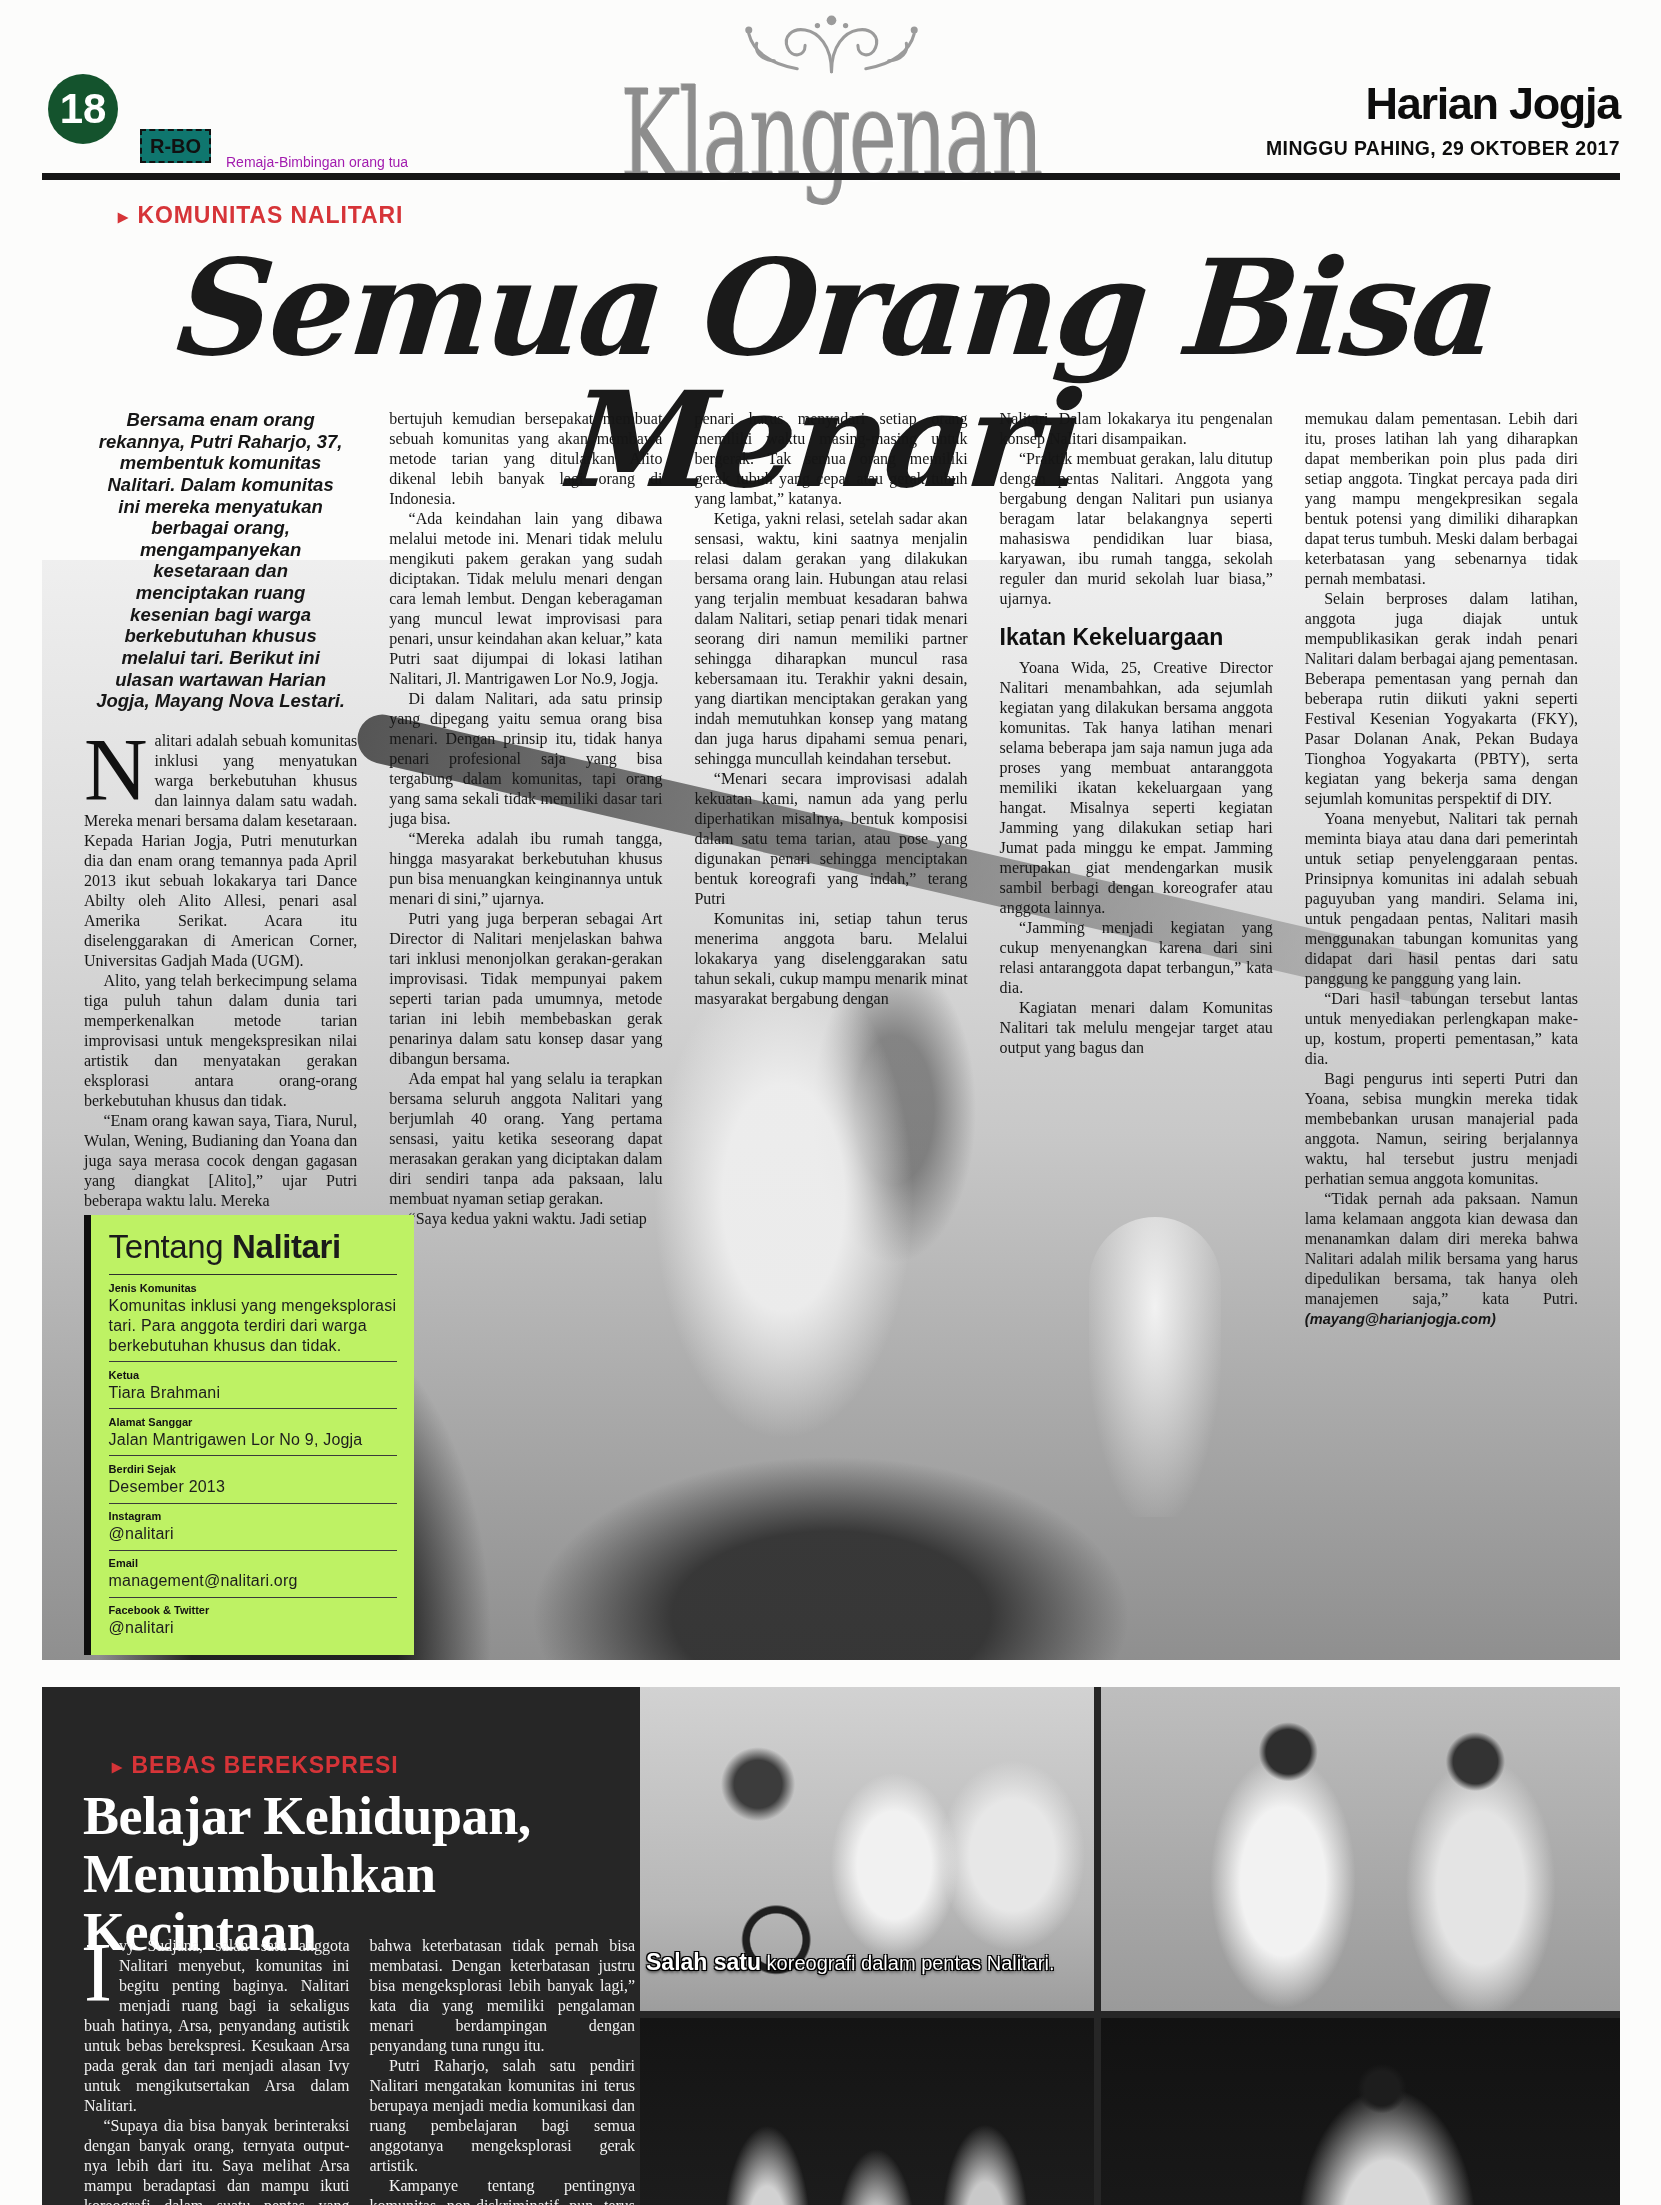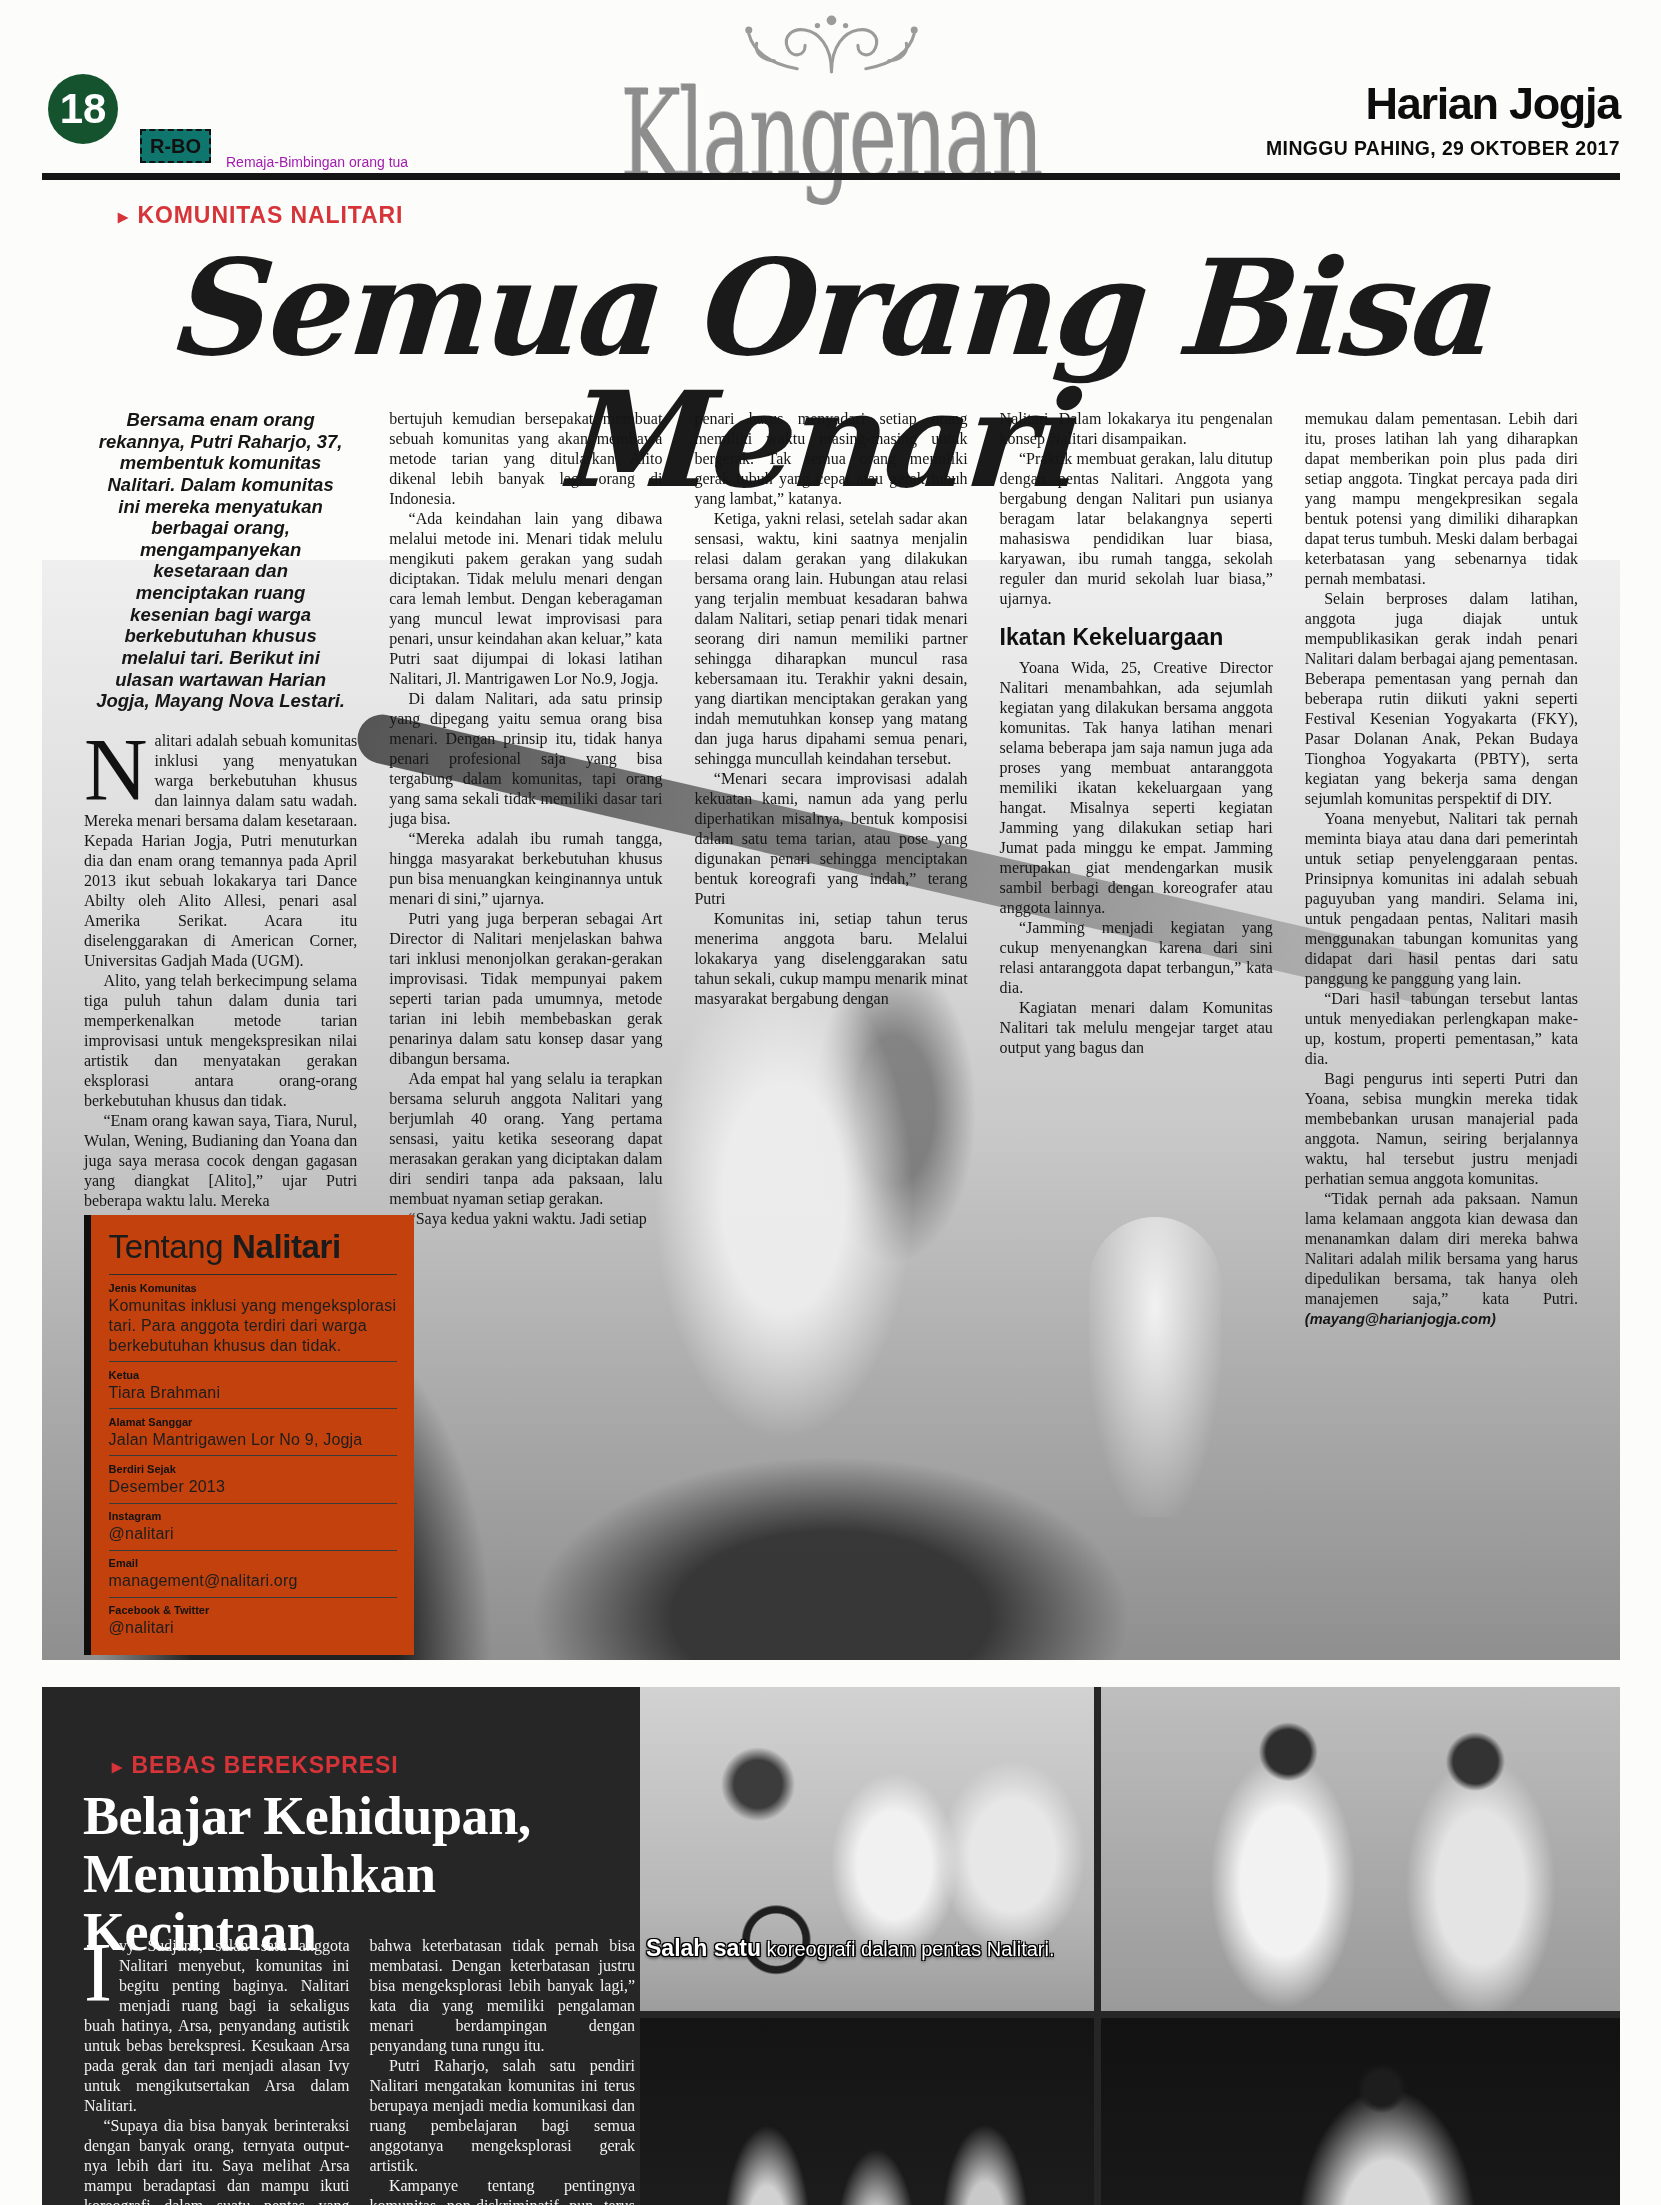--- a/index.html
+++ b/index.html
@@ -49,21 +49,21 @@
   .lede{font:bold italic 18.5px "Liberation Sans",sans-serif;line-height:1.17;text-align:center;
     margin:0 0 19.4px 0;padding:0 11.5px;}
   .para{margin:0;}
   .para.ind{text-indent:19.4px;}
   .dropcap{float:left;font-family:"Liberation Serif",serif;font-weight:normal;
     font-size:88px;line-height:.78;padding:4.4px 7px 0 0;color:#111;}
   .subhead{font:bold 23px "Liberation Sans",sans-serif;margin:15px 0 7px 0;text-align:left;color:#0f0f0f;}
   .credit{font:bold italic 14.6px "Liberation Sans",sans-serif;}
 
   
-  .about{left:84px;top:1215px;width:288px;background:#c2410c;z-index:2;
+  .about{left:84px;top:1215px;width:288px;background:#bef264;z-index:2;
     border-left:7px solid #0e0e0e;padding:13.2px 17.6px 11.5px 17.6px;box-sizing:content-box;
     font-family:"Liberation Sans",sans-serif;}
   .about-title{font-size:33px;letter-spacing:-0.4px;color:#1b1b1b;padding-bottom:8px;
     border-bottom:1.8px solid #2e2e2e;}
   .about-title .bold{font-weight:bold;}
   .about-row{padding:6.6px 0 5.7px 0;border-bottom:1.3px solid #3a3a3a;}
   .about-row:last-child{border-bottom:none;}
   .about-label{font-weight:bold;font-size:11px;color:#121212;margin-bottom:1.8px;}
   .about-value{font-size:16px;line-height:1.25;color:#1d1d1d;letter-spacing:0.2px;}
 
@@ -255,19 +255,19 @@
         <p class="para ind">“Supaya dia bisa banyak berinteraksi dengan banyak orang, ternyata output-nya lebih dari itu. Saya melihat Arsa mampu beradaptasi dan mampu ikuti koreografi dalam suatu pentas yang cukup panjang waktunya, lebih dari sepuluh menit, tanpa dampingan saya,” kata Ivy, belum lama ini.</p>
 
       </div>
       <div class="col2">
         <p class="para">bahwa keterbatasan tidak pernah bisa membatasi. Dengan keterbatasan justru bisa mengeksplorasi lebih banyak lagi,” kata dia yang memiliki pengalaman menari berdampingan dengan penyandang tuna rungu itu.</p>
         <p class="para ind">Putri Raharjo, salah satu pendiri Nalitari mengatakan komunitas ini terus berupaya menjadi media komunikasi dan ruang pembelajaran bagi semua anggotanya mengeksplorasi gerak artistik.</p>
         <p class="para ind"><span>Kampanye tentang pentingnya komunitas non-diskriminatif pun terus digalakkkan melalui sejumlah workshop dan pentas kepada masyarakat luas di DIY. “Visi dan misi komunitas ini yakni menjadi komunitas yang memelihara kebebasan bereksplorasi dan berekspresi, menghormati perbedaan dan keragaman,” kata Putri. </span></p>
       </div>
     </div>
 
-    <div class="abs caption" style="left:604px;top:248px;">
+    <div class="abs caption" style="left:604px;top:262px;">
       <span class="lead">Salah satu</span><span> koreografi dalam pentas Nalitari.</span>
     </div>
 
   </div>
 </div>
 
 
 </body></html>

